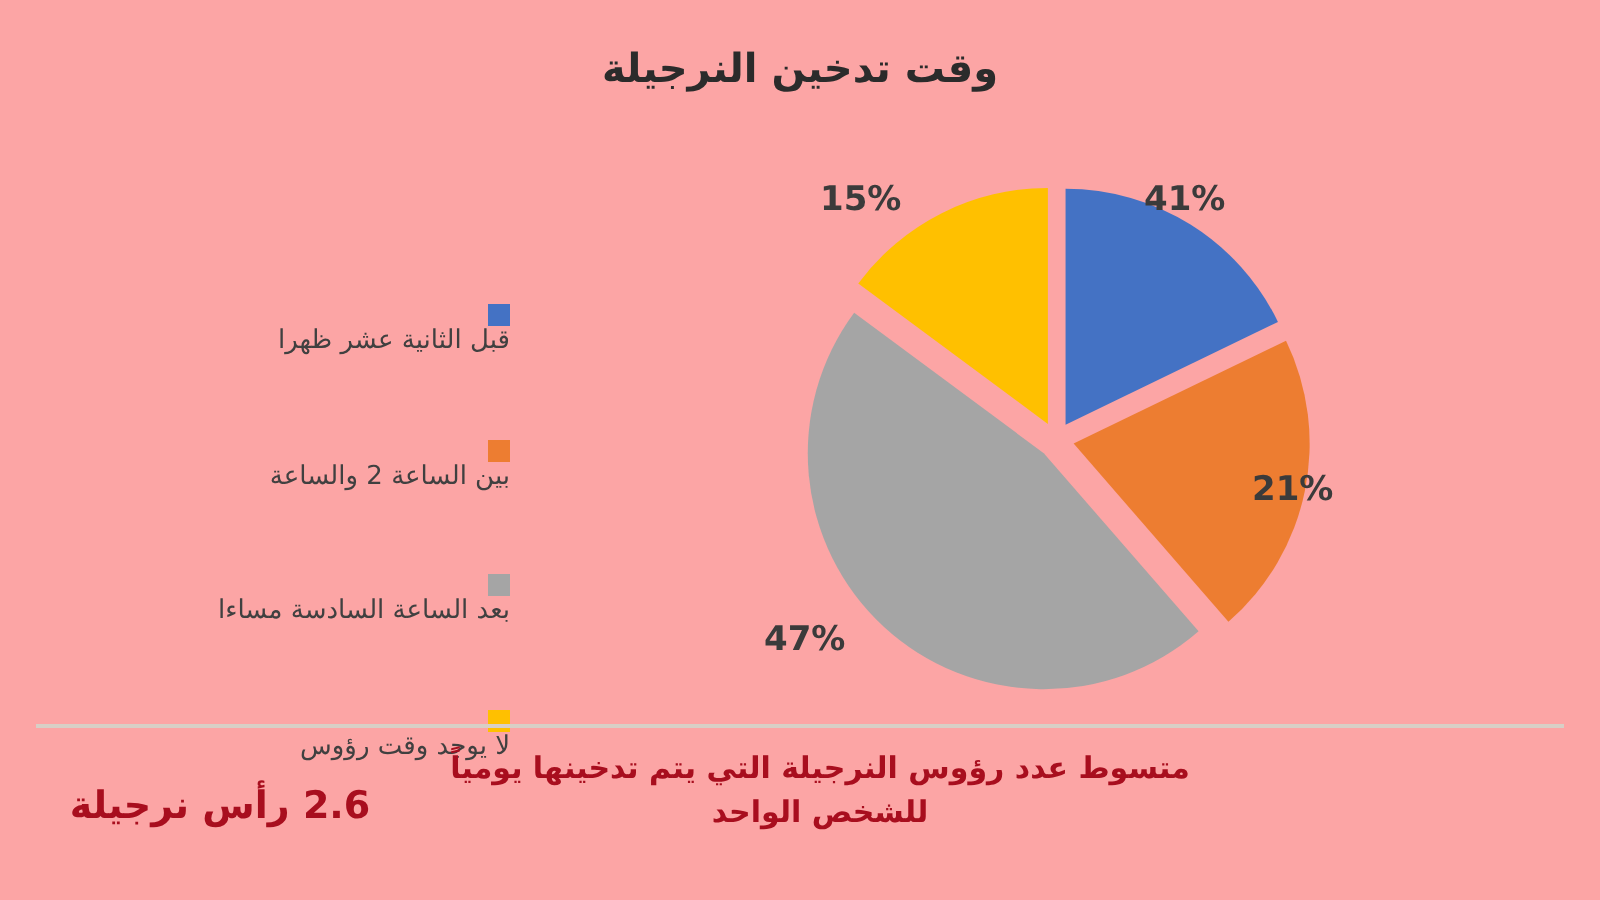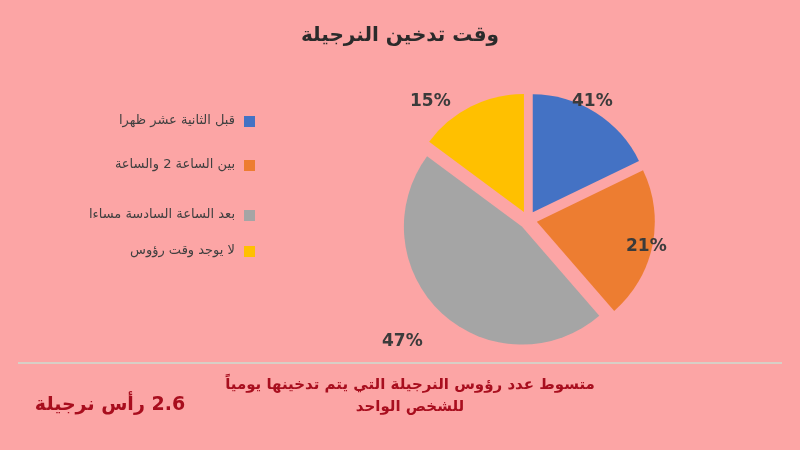--- a/index.html
+++ b/index.html
@@ -39,25 +39,26 @@
   
   #legend {
     position: absolute;
     top: 112px;
     right: 545px;      
     width: 200px;
     direction: rtl;
   }
   .legend-item {
     display: flex;
-    flex-direction: row;
+    flex-direction: column;
     align-items: flex-start;
     justify-content: flex-start;
     margin-bottom: 24px;
     min-height: 20px;
+    margin-top: 36px;
   }
   .legend-swatch {
     width: 11px;
     height: 11px;
     flex: 0 0 11px;
     margin-top: 4px;
     margin-left: 9px;
   }
   .legend-label {
     font-size: 13px;
@@ -90,21 +91,21 @@
   .pct-label {
     position: absolute;
     font-size: 17px;
     font-weight: bold;
     color: #3b3b3b;
     direction: ltr;
     white-space: nowrap;
   }
   #pct-blue   { left: 194px; top: 18px; }
   #pct-orange { left: 248px; top: 163px; }
-  #pct-gray   { left: 4px;   top: 238px; margin-top: 20px; }
+  #pct-gray   { left: 4px;   top: 238px; }
   #pct-yellow { left: 32px;  top: 18px; }
 
   
   #divider {
     position: absolute;
     left: 18px;
     top: 362px;
     width: 764px;
     height: 2px;
     background: #d8cfc6;

